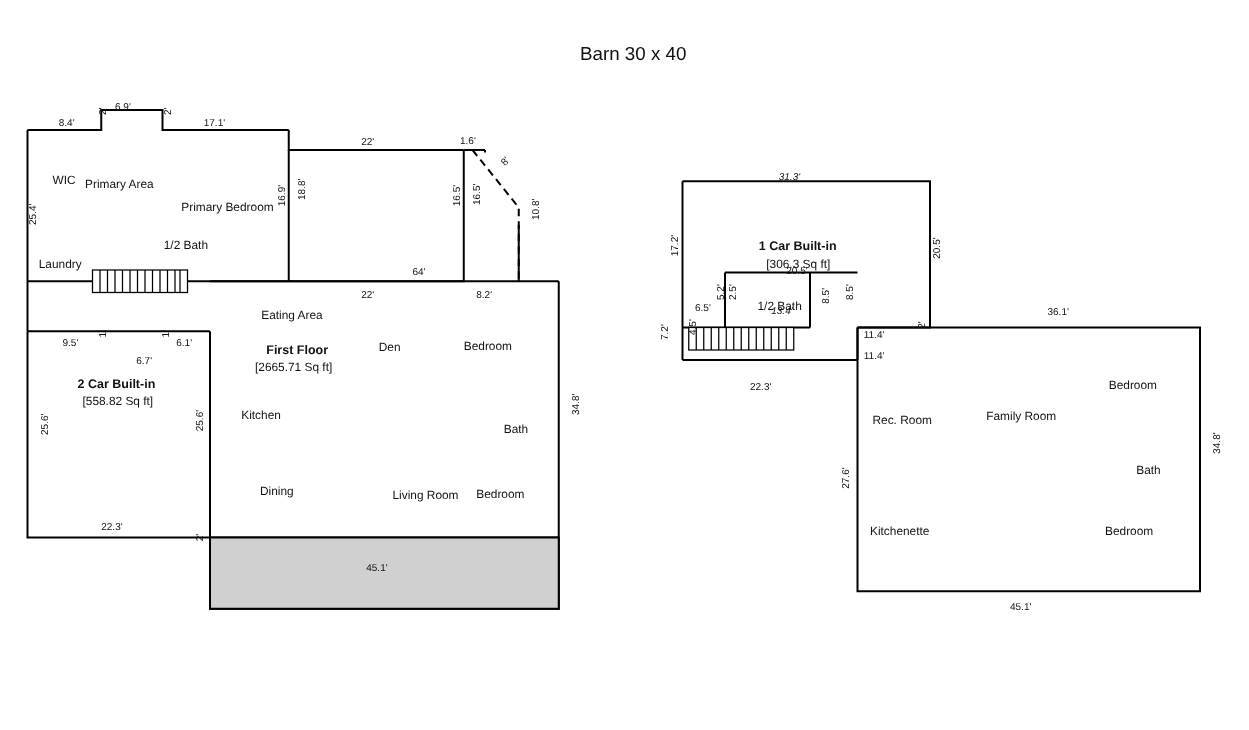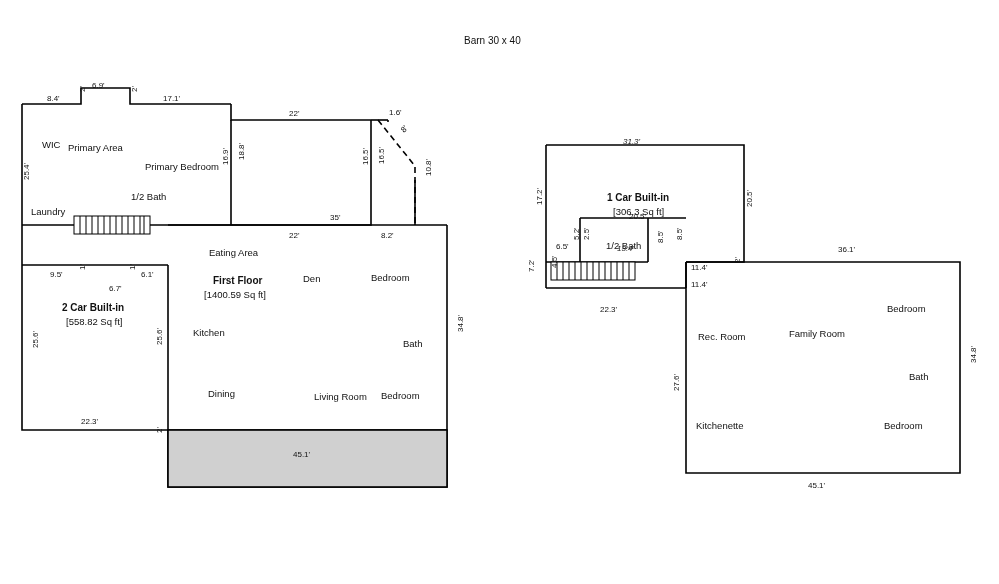--- a/index.html
+++ b/index.html
@@ -2,21 +2,21 @@
 <html><head>
 <meta charset="utf-8">
 <style>
   html,body{margin:0;padding:0;}
   body{
     width:999px;height:584px;background:#ffffff;
     font-family:"Liberation Sans", sans-serif;
     color:#111;overflow:hidden;position:relative;
   }
   #stage{position:absolute;left:0;top:0;width:999px;height:584px;}
-  .title{position:absolute;font-size:10px;color:#111;white-space:nowrap;}
+  .title{position:absolute;font-size:15px;color:#111;white-space:nowrap;}
   .room{position:absolute;font-size:9.5px;color:#111;white-space:nowrap;}
   .bold{font-weight:bold;font-size:10px;}
   .dim{position:absolute;font-size:8px;color:#111;white-space:nowrap;}
   svg{position:absolute;left:0;top:0;}
 </style>
 </head>
 <body>
 
 <div id="stage">
 
@@ -76,21 +76,21 @@
       <path d="M686,262 L960,262 L960,473 L686,473 L686,262"></path>
     </g>
 
     <g fill="none" stroke="#000" stroke-width="1">
       <rect x="551" y="262" width="84" height="18" fill="#fff"></rect>
       <path d="M557,262 L557,280 M563,262 L563,280 M569,262 L569,280 M575,262 L575,280 M581,262 L581,280 M587,262 L587,280 M593,262 L593,280 M599,262 L599,280 M605,262 L605,280 M611,262 L611,280 M617,262 L617,280 M623,262 L623,280 M629,262 L629,280"></path>
     </g>
   </svg>
 
   <div class="room bold" style="left:213px;top:275px;">First Floor</div>
-  <div class="room" style="left:204px;top:289px;">[1400.59 Sq ft]</div>
+  <div class="room" style="left:204px;top:289px;">[2665.71 Sq ft]</div>
   <div class="room bold" style="left:62px;top:302px;">2 Car Built-in</div>
   <div class="room" style="left:66px;top:316px;">[558.82 Sq ft]</div>
 
   <div class="room bold" style="left:607px;top:192px;">1 Car Built-in</div>
   <div class="room" style="left:613px;top:206px;">[306.3 Sq ft]</div>
 
   <div id="dynamic-layer">
       <div class="room" style="left: 42px; top: 139px;">WIC</div>
       <div class="room" style="left: 68px; top: 142px;">Primary Area</div>
       <div class="room" style="left: 133px; top: 161px; margin-left: 12px;">Primary Bedroom</div>
@@ -103,30 +103,30 @@
       <div class="room" style="left: 403px; top: 338px;">Bath</div>
       <div class="room" style="left: 208px; top: 388px;">Dining</div>
       <div class="room" style="left: 268px; top: 391px; padding-left: 46px;">Living Room</div>
       <div class="room" style="left: 381px; top: 390px;">Bedroom</div>
       <div class="dim" style="left: 47px; top: 94px;">8.4'</div>
       <div class="dim" style="left: 92px; top: 81px;">6.9'</div>
       <div class="dim" style="left: 78px; top: 92px; transform: rotate(-90deg); transform-origin: 0px 0px;">2'</div>
       <div class="dim" style="left: 130px; top: 92px; transform: rotate(-90deg); transform-origin: 0px 0px;">2'</div>
       <div class="dim" style="left: 163px; top: 94px;">17.1'</div>
       <div class="dim" style="left: 289px; top: 109px;">22'</div>
-      <div class="dim" style="left: 368px; top: 108px; margin-left: 21px;">1.6'</div>
+      <div class="dim" style="left: 368px; top: 108px;">1.6'</div>
       <div class="dim" style="left: 399px; top: 128px; transform: rotate(-45deg); transform-origin: 0px 0px;">8'</div>
       <div class="dim" style="left: 22px; top: 180px; transform: rotate(-90deg); transform-origin: 0px 0px;">25.4'</div>
       <div class="dim" style="left: 221px; top: 165px; transform: rotate(-90deg); transform-origin: 0px 0px;">16.9'</div>
       <div class="dim" style="left: 237px; top: 160px; transform: rotate(-90deg); transform-origin: 0px 0px;">18.8'</div>
       <div class="dim" style="left: 361px; top: 165px; transform: rotate(-90deg); transform-origin: 0px 0px;">16.5'</div>
       <div class="dim" style="left: 377px; top: 164px; transform: rotate(-90deg); transform-origin: 0px 0px;">16.5'</div>
       <div class="dim" style="left: 424px; top: 176px; transform: rotate(-90deg); transform-origin: 0px 0px;">10.8'</div>
       <div class="dim" style="left: 289px; top: 231px;">22'</div>
-      <div class="dim" style="left: 330px; top: 213px;">35'</div>
+      <div class="dim" style="left: 330px; top: 213px;">64'</div>
       <div class="dim" style="left: 381px; top: 231px;">8.2'</div>
       <div class="dim" style="left: 50px; top: 270px;">9.5'</div>
       <div class="dim" style="left: 78px; top: 270px; transform: rotate(-90deg); transform-origin: 0px 0px;">1'</div>
       <div class="dim" style="left: 109px; top: 284px;">6.7'</div>
       <div class="dim" style="left: 128px; top: 270px; transform: rotate(-90deg); transform-origin: 0px 0px;">1'</div>
       <div class="dim" style="left: 141px; top: 270px;">6.1'</div>
       <div class="dim" style="left: 31px; top: 348px; transform: rotate(-90deg); transform-origin: 0px 0px;">25.6'</div>
       <div class="dim" style="left: 155px; top: 345px; transform: rotate(-90deg); transform-origin: 0px 0px;">25.6'</div>
       <div class="dim" style="left: 456px; top: 332px; transform: rotate(-90deg); transform-origin: 0px 0px;">34.8'</div>
       <div class="dim" style="left: 81px; top: 417px;">22.3'</div>

